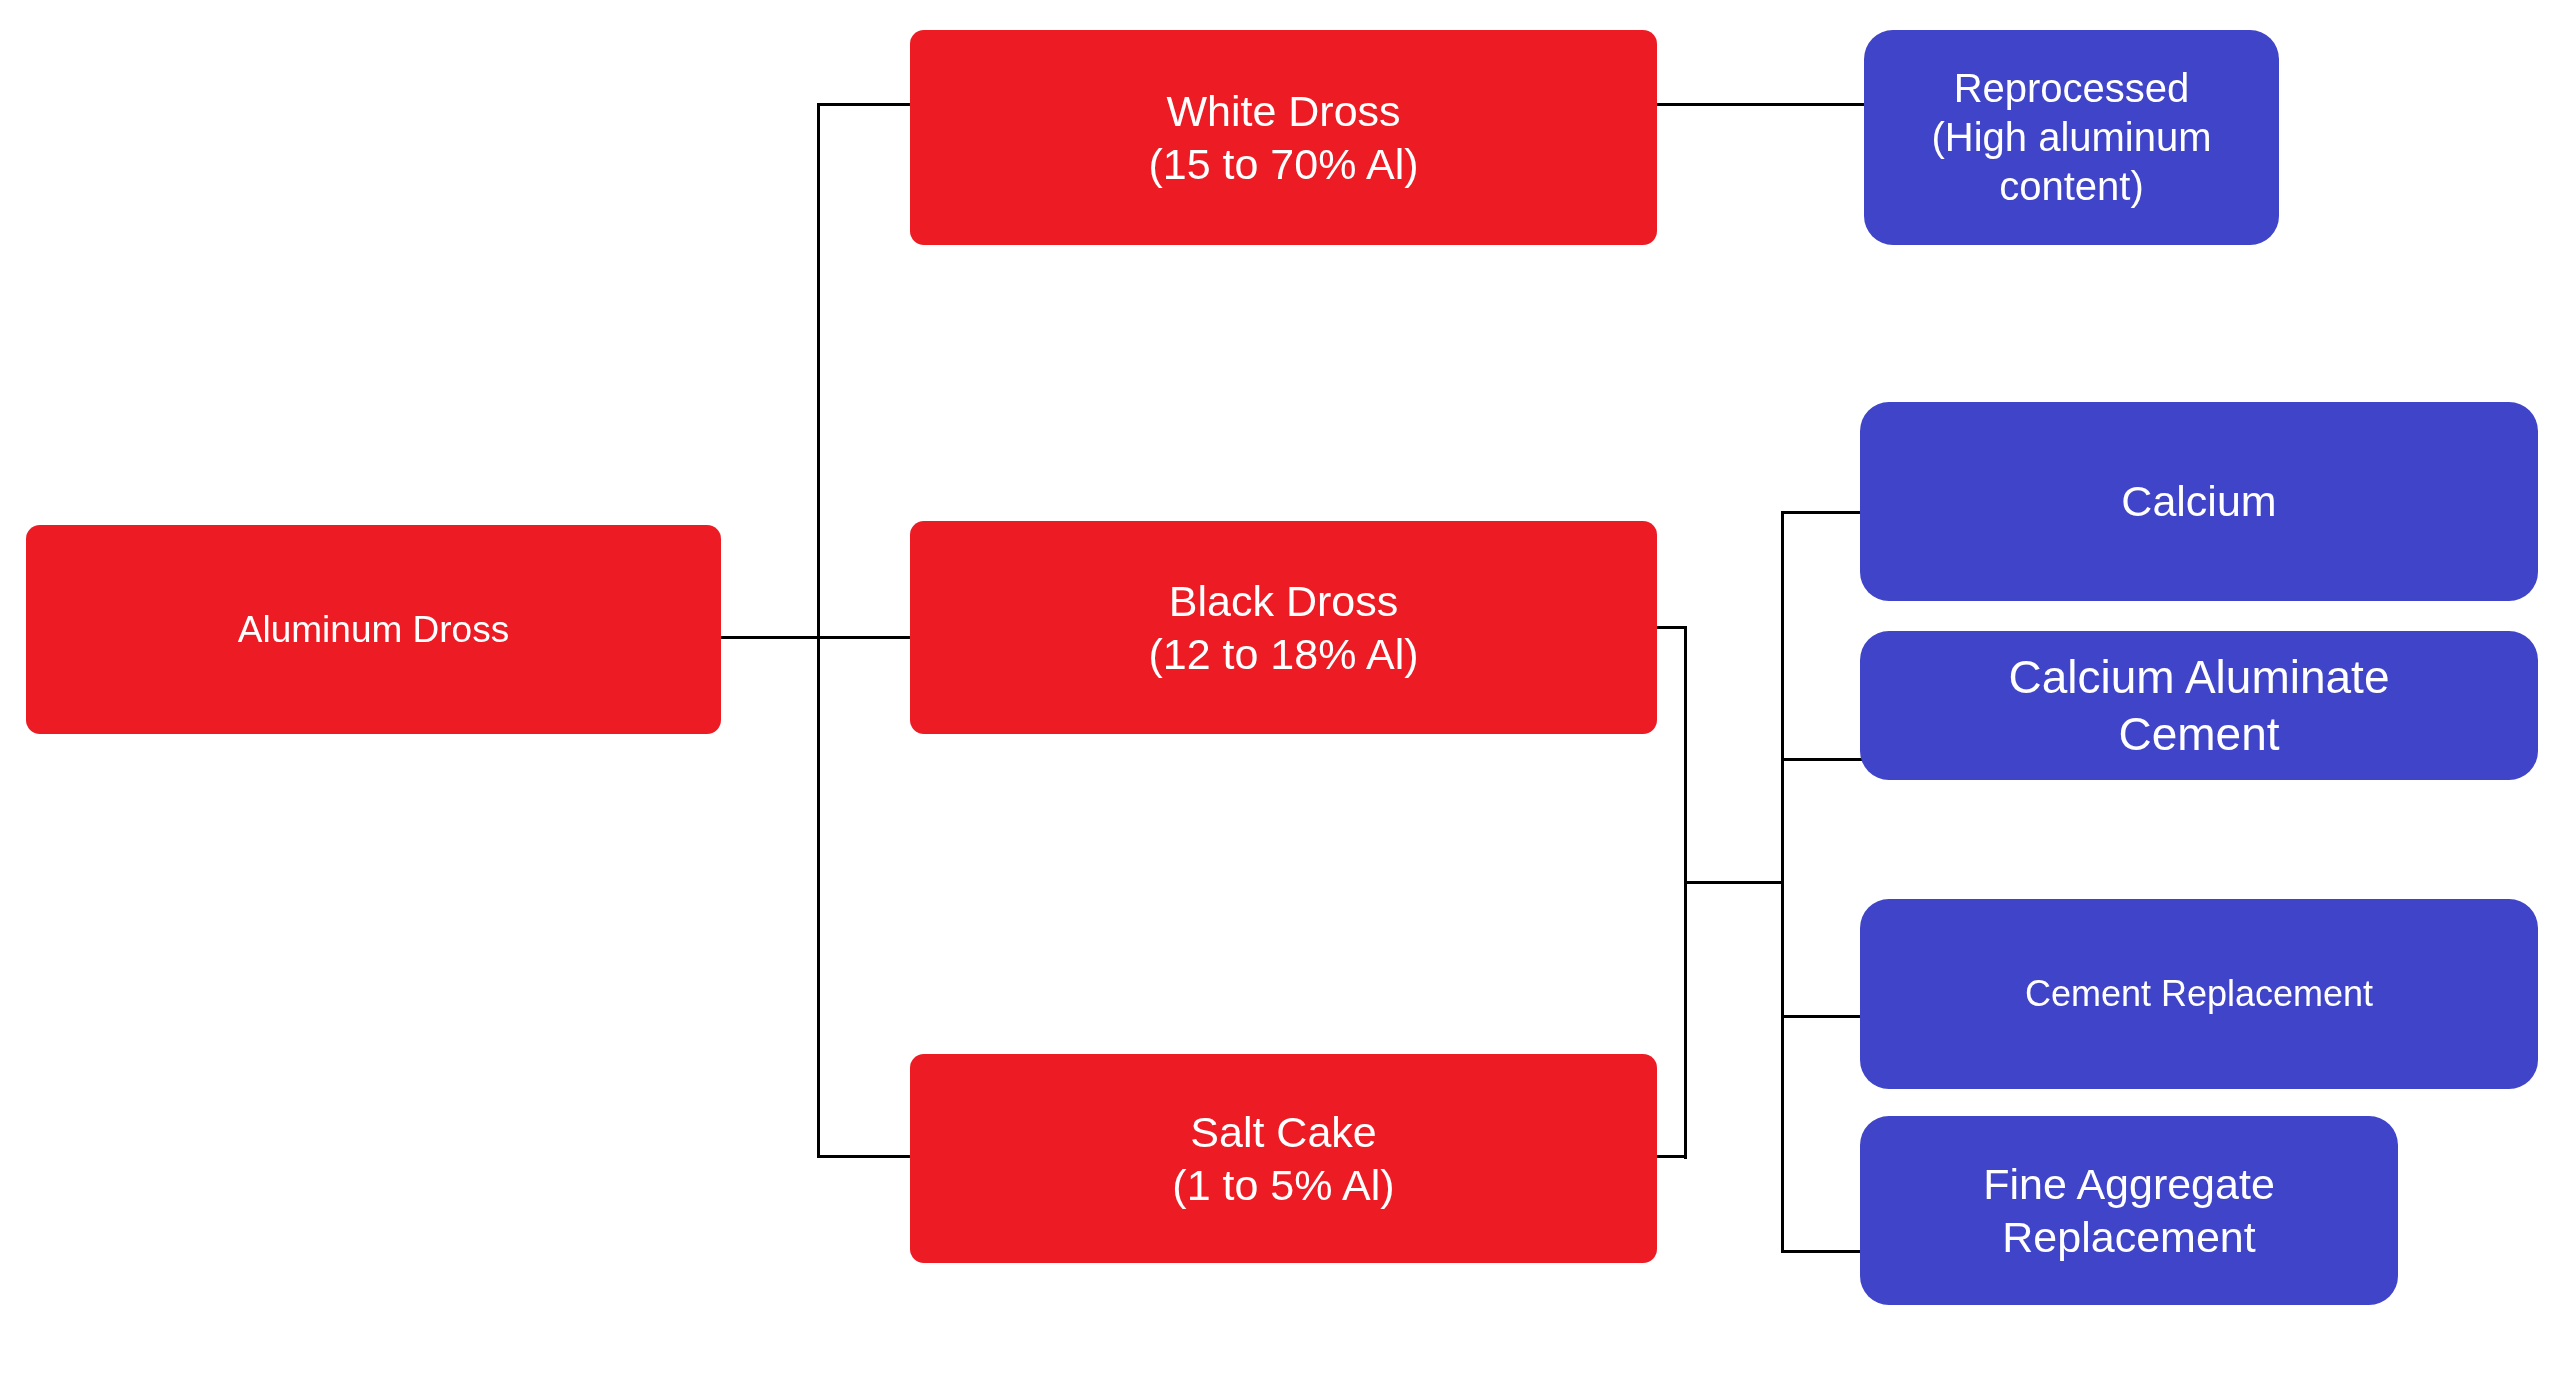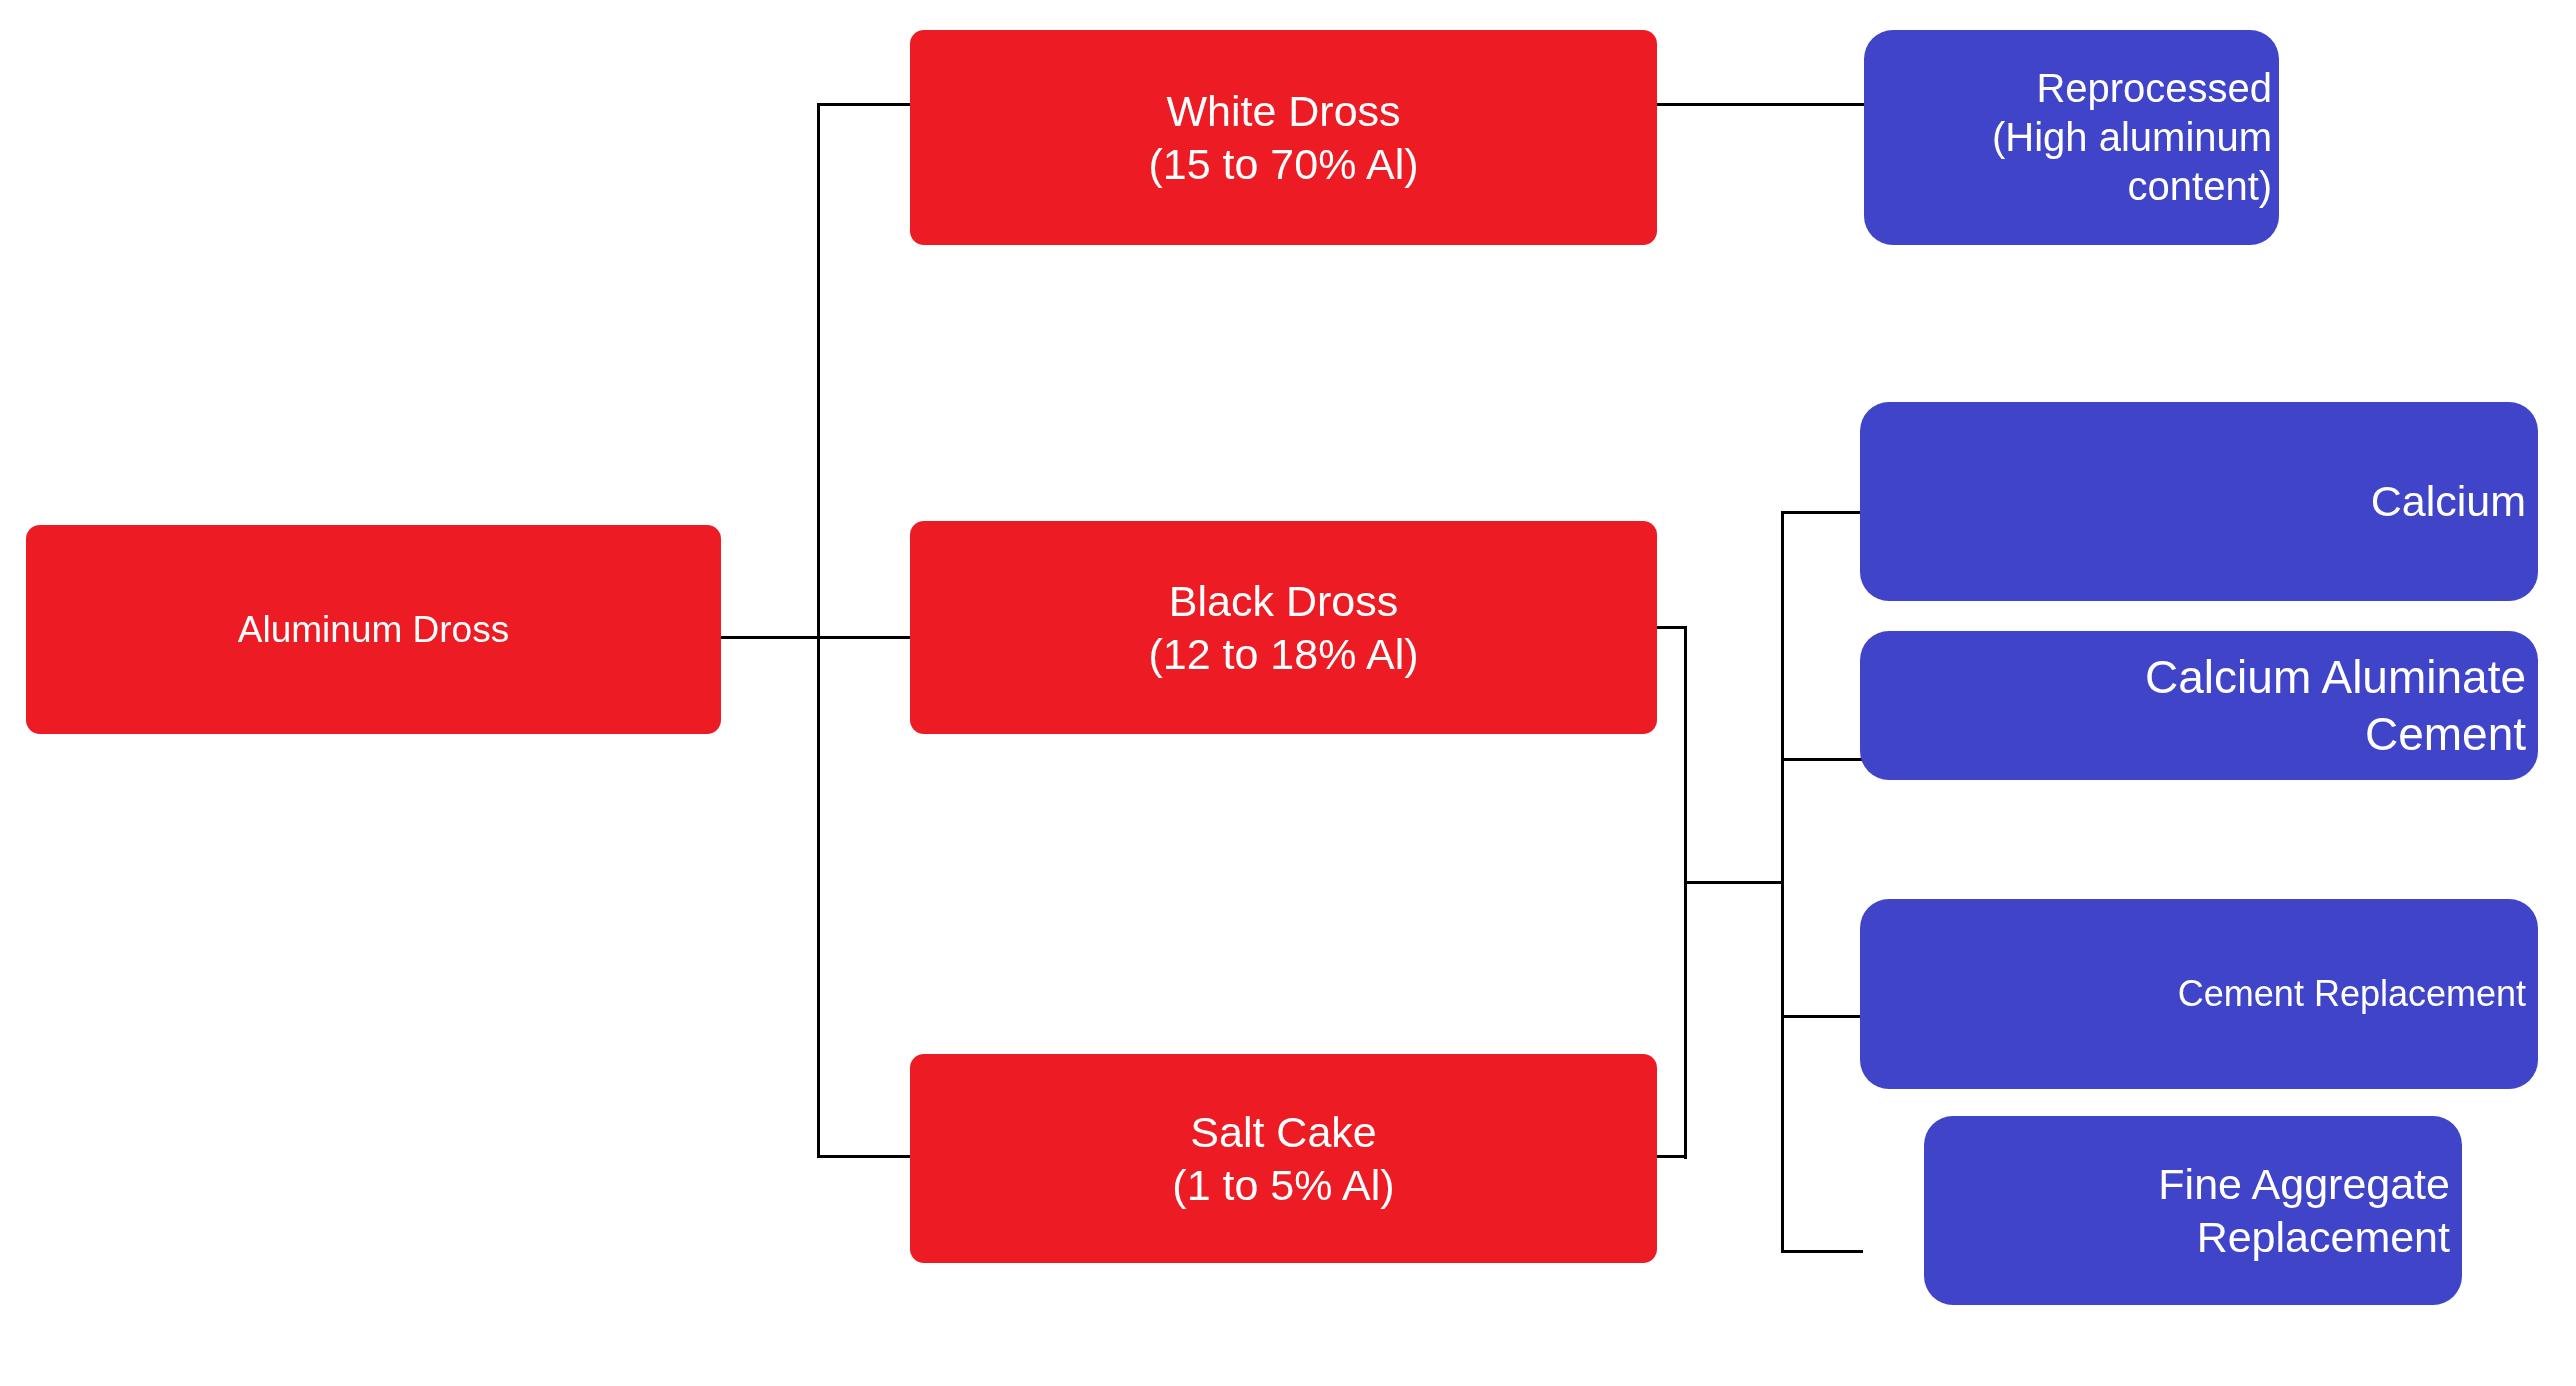--- a/index.html
+++ b/index.html
@@ -29,21 +29,21 @@
     border-radius: 14px;
     padding: 5.1px 12px;
     -webkit-font-smoothing: antialiased;
   }
   .node .label {
     display: block;
     width: 100%;
     white-space: pre-line;
   }
   .node.red  { background: #ED1C24; }
-  .node.blue { background: #4044C8; text-align: right; }
+  .node.blue { background: #4044C8; }
 
   
   .conn {
     position: absolute;
     background: #000000;
   }
   .conn.h { height: 3.4px; }
   .conn.v { width: 3.4px; }
 </style>
 </head>
@@ -111,19 +111,19 @@
 
   <div class="node blue" style="left:1860px; top:631px; width:678px; height:149px; font-size:46px; border-radius:29px;">
     <span class="label">Calcium Aluminate
 Cement</span>
   </div>
 
   <div class="node blue" style="left:1860px; top:899px; width:678px; height:190px; font-size:36px; border-radius:29px;">
     <span class="label">Cement Replacement</span>
   </div>
 
-  <div class="node blue" style="left:1924px; top:1116px; width:538px; height:189px; font-size:43px; border-radius:29px;">
+  <div class="node blue" style="left:1860px; top:1116px; width:538px; height:189px; font-size:43px; border-radius:29px;">
     <span class="label">Fine Aggregate
 Replacement</span>
   </div>
 
 </div>
 
 
 </body></html>

